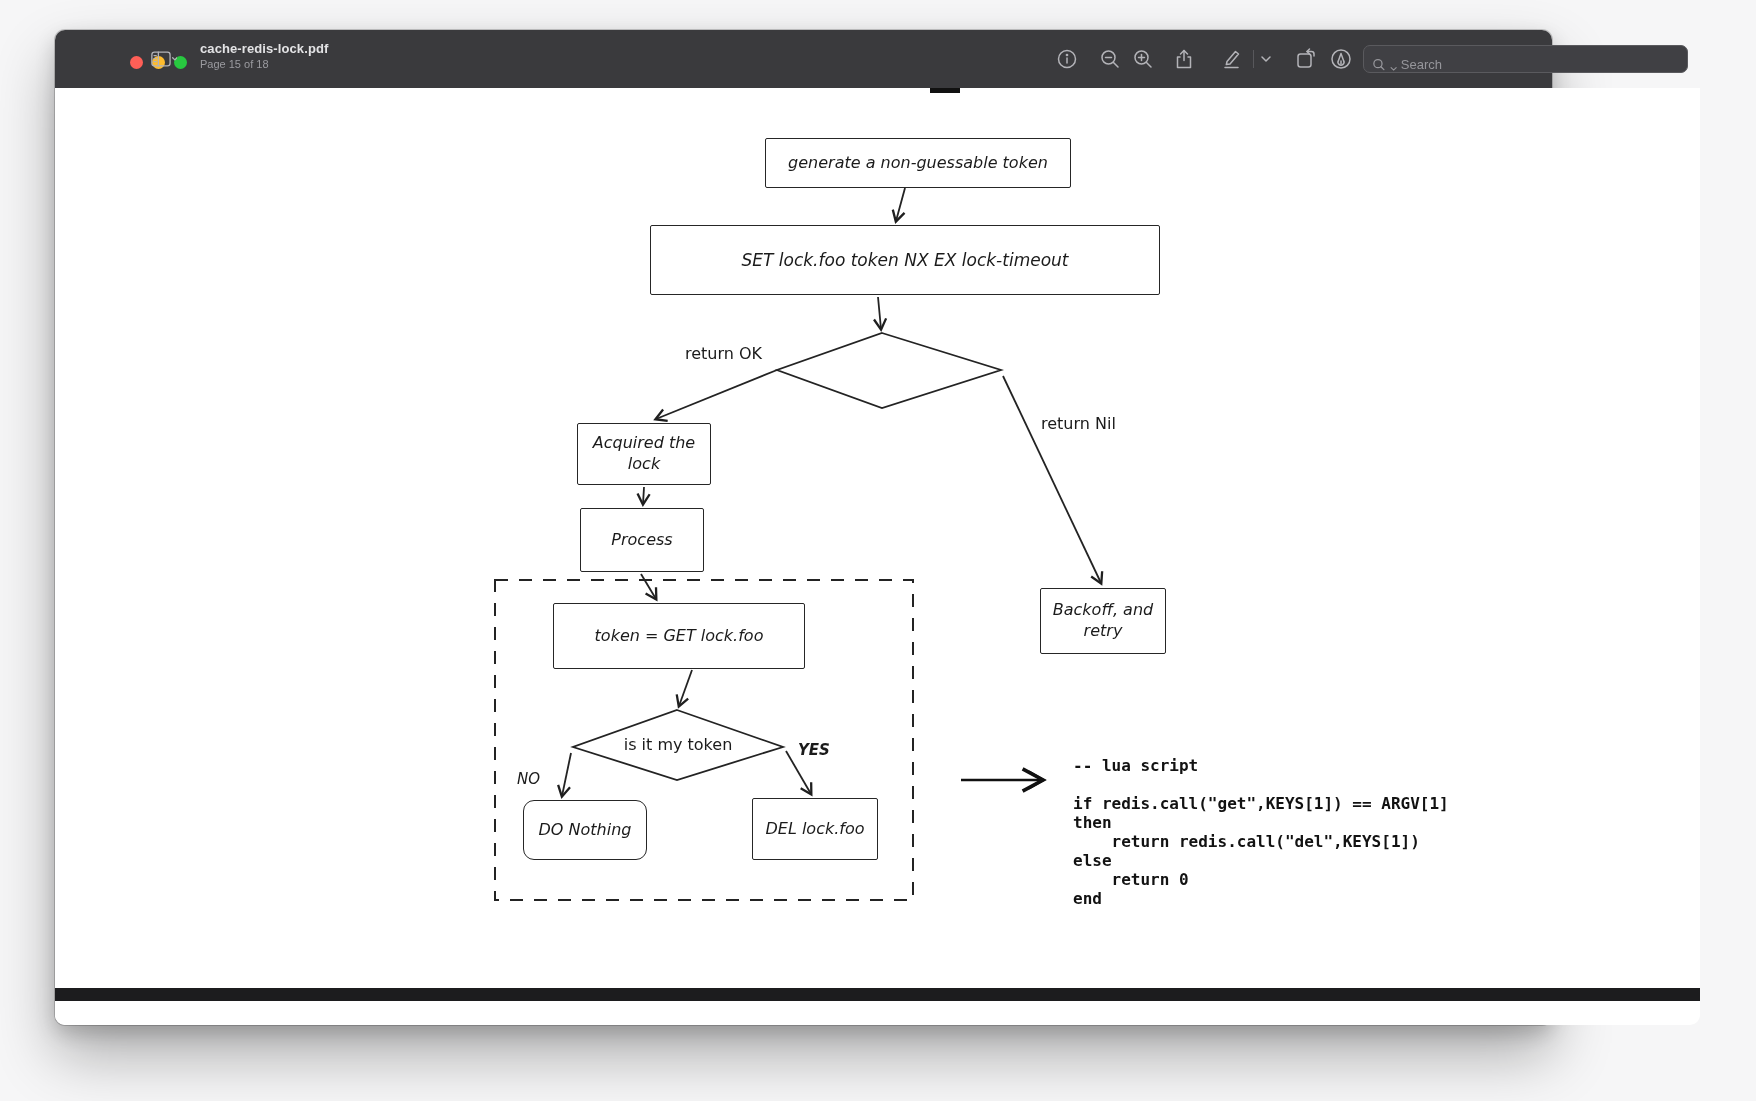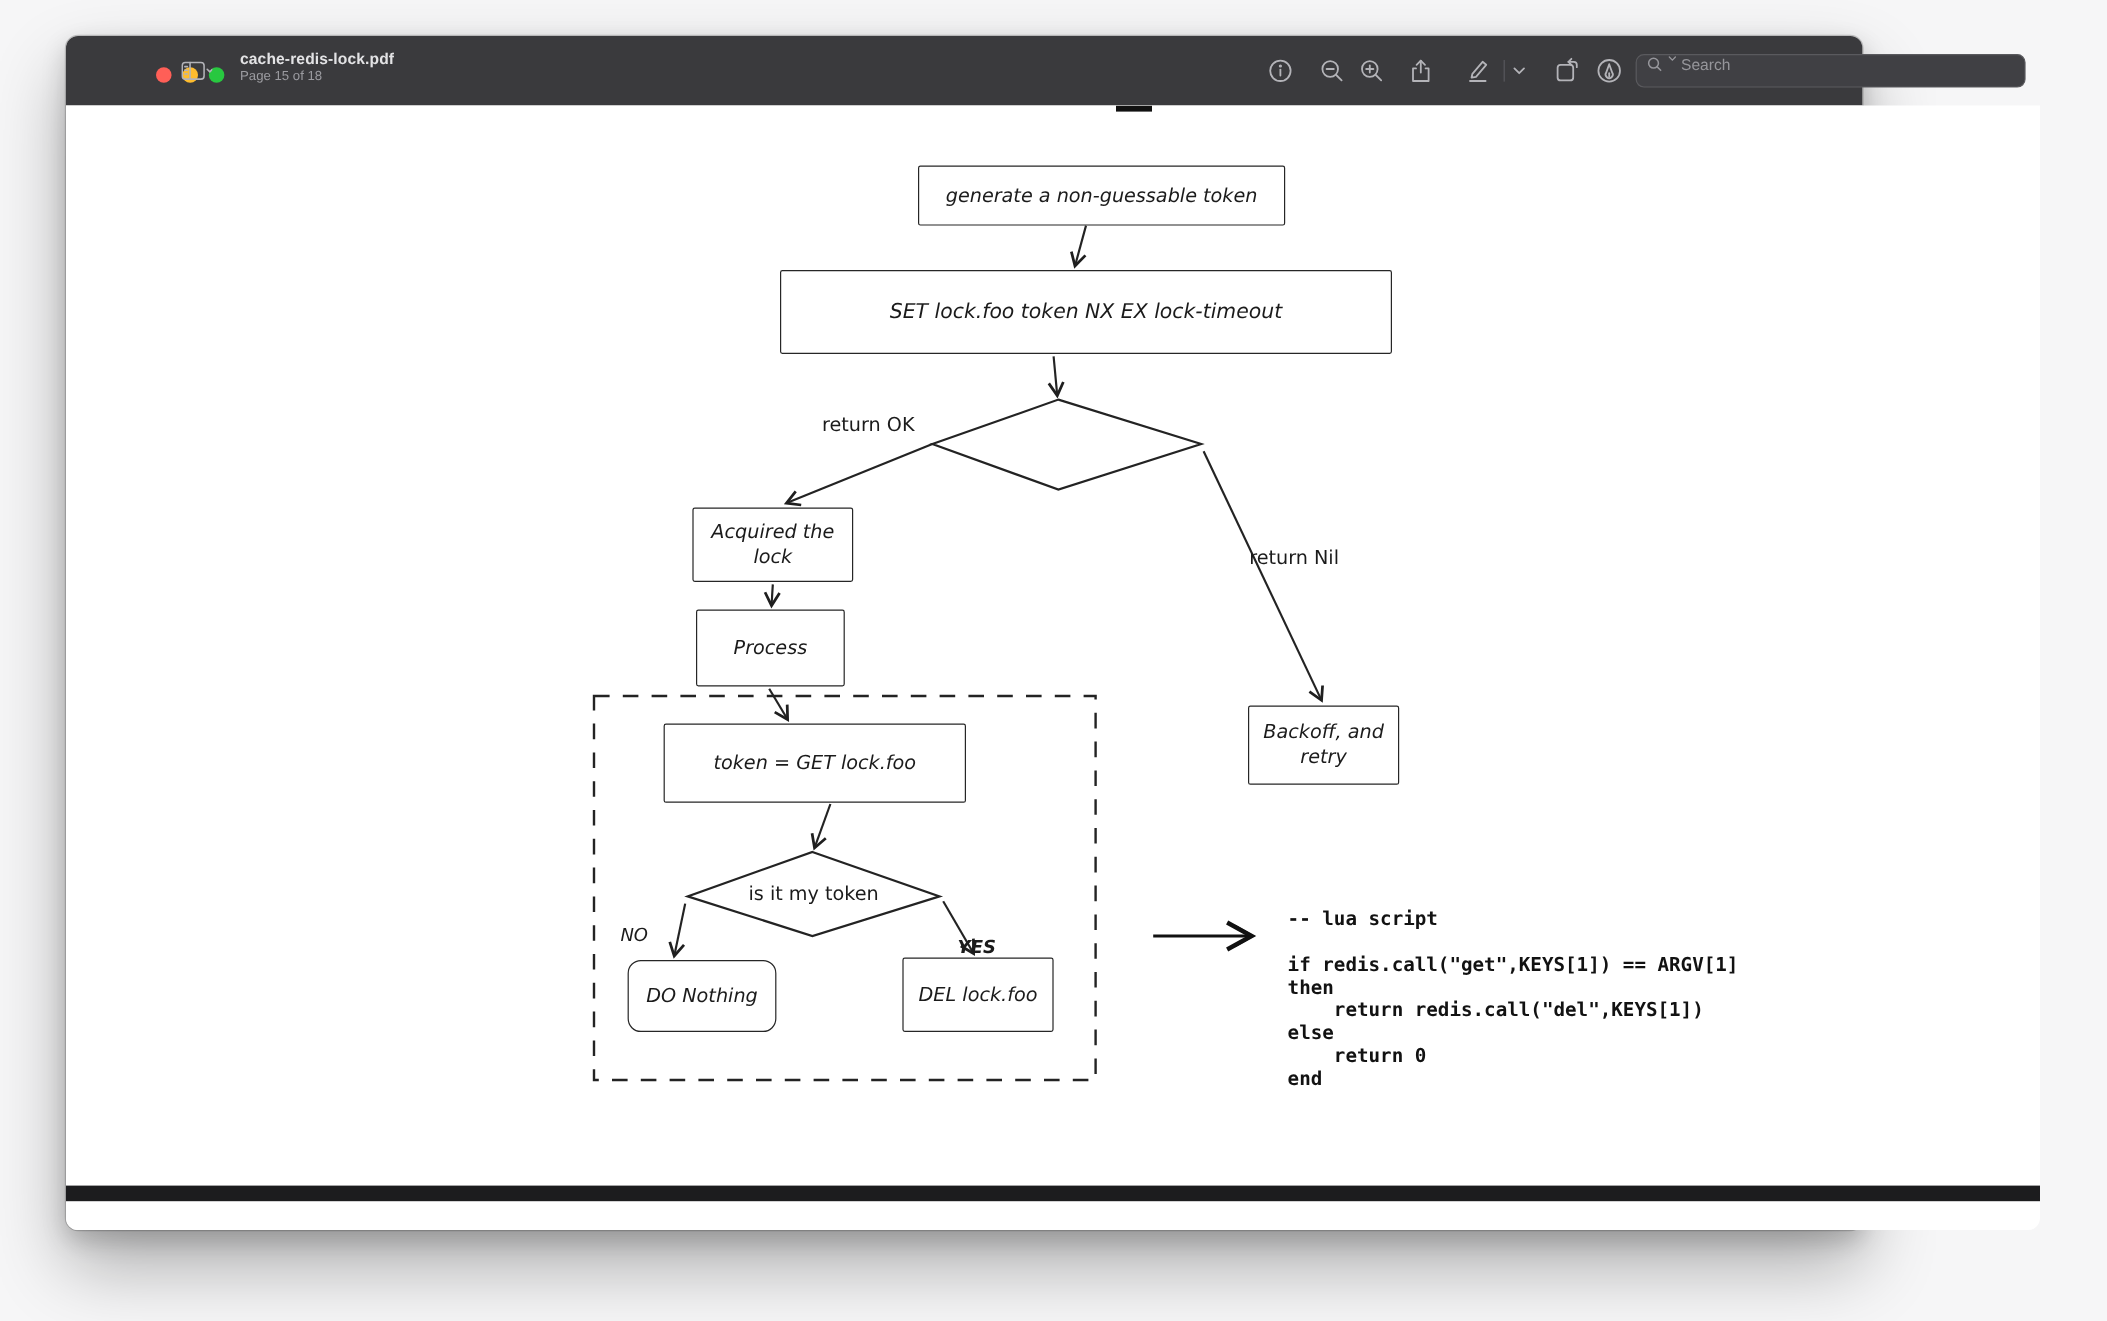--- a/index.html
+++ b/index.html
@@ -27,21 +27,21 @@
   .tb-icon svg { stroke:#b3b3b8; fill:none; stroke-width:1.5; stroke-linecap:round; stroke-linejoin:round; }
   .tb-divider { position:absolute; top:20px; width:1px; height:18px; background:#58585c; }
 
   .titleblock { position:absolute; left:145px; top:11px; }
   .doc-title { color:#e3e3e5; font-size:13px; font-weight:700; letter-spacing:.1px; }
   .doc-page  { color:#9b9ba0; font-size:11px; margin-top:2px; }
 
   .searchfield {
     position:absolute; left:1308px; top:15px; width:325px; height:28px;
     background:#404044; border:1px solid #5a5a5e; border-radius:7px;
-    display:flex; align-items:flex-start; padding:0 8px; gap:4px;
+    display:flex; align-items:flex-end; padding:0 8px; gap:4px;
   }
   .searchfield svg { stroke:#96969b; fill:none; stroke-width:1.5; stroke-linecap:round; }
   .searchfield input {
     background:transparent; border:none; outline:none; color:#ddd;
     font-size:13px; width:100%; font-family:"Liberation Sans",sans-serif;
   }
   .searchfield input::placeholder { color:#96969b; }
 
   
   .content {
@@ -70,23 +70,23 @@
   .n-backoff  { left:985px; top:500px; width:126px; height:66px; }
 
   .diamond-label {
     position:absolute; left:543px; top:647px; width:160px; text-align:center;
     font-size:16px; color:#1b1b1b; font-family:"DejaVu Sans",sans-serif;
   }
   .edge-label {
     position:absolute; font-size:16px; color:#1b1b1b; font-family:"DejaVu Sans",sans-serif;
   }
   .el-ok  { left:630px; top:256px; }
-  .el-nil { left:986px; top:326px;margin-top:41px; }
+  .el-nil { left:986px; top:326px; }
   .el-no  { left:462px; top:658px; font-size:15px; font-weight:400; font-style:italic;margin-top:24px; }
-  .el-yes { left:743px; top:692px; font-size:15px; font-weight:600; font-style:italic; }
+  .el-yes { left:743px; top:653px; font-size:15px; font-weight:600; font-style:italic; }
 
   .lua-code {
     position:absolute; left:1018px; top:668px;
     font-family:"DejaVu Sans Mono","Liberation Mono",monospace;
     font-size:16px; font-weight:600; line-height:19px; color:#121212;
     white-space:pre;
   }
 </style>
 </head>
 <body>

